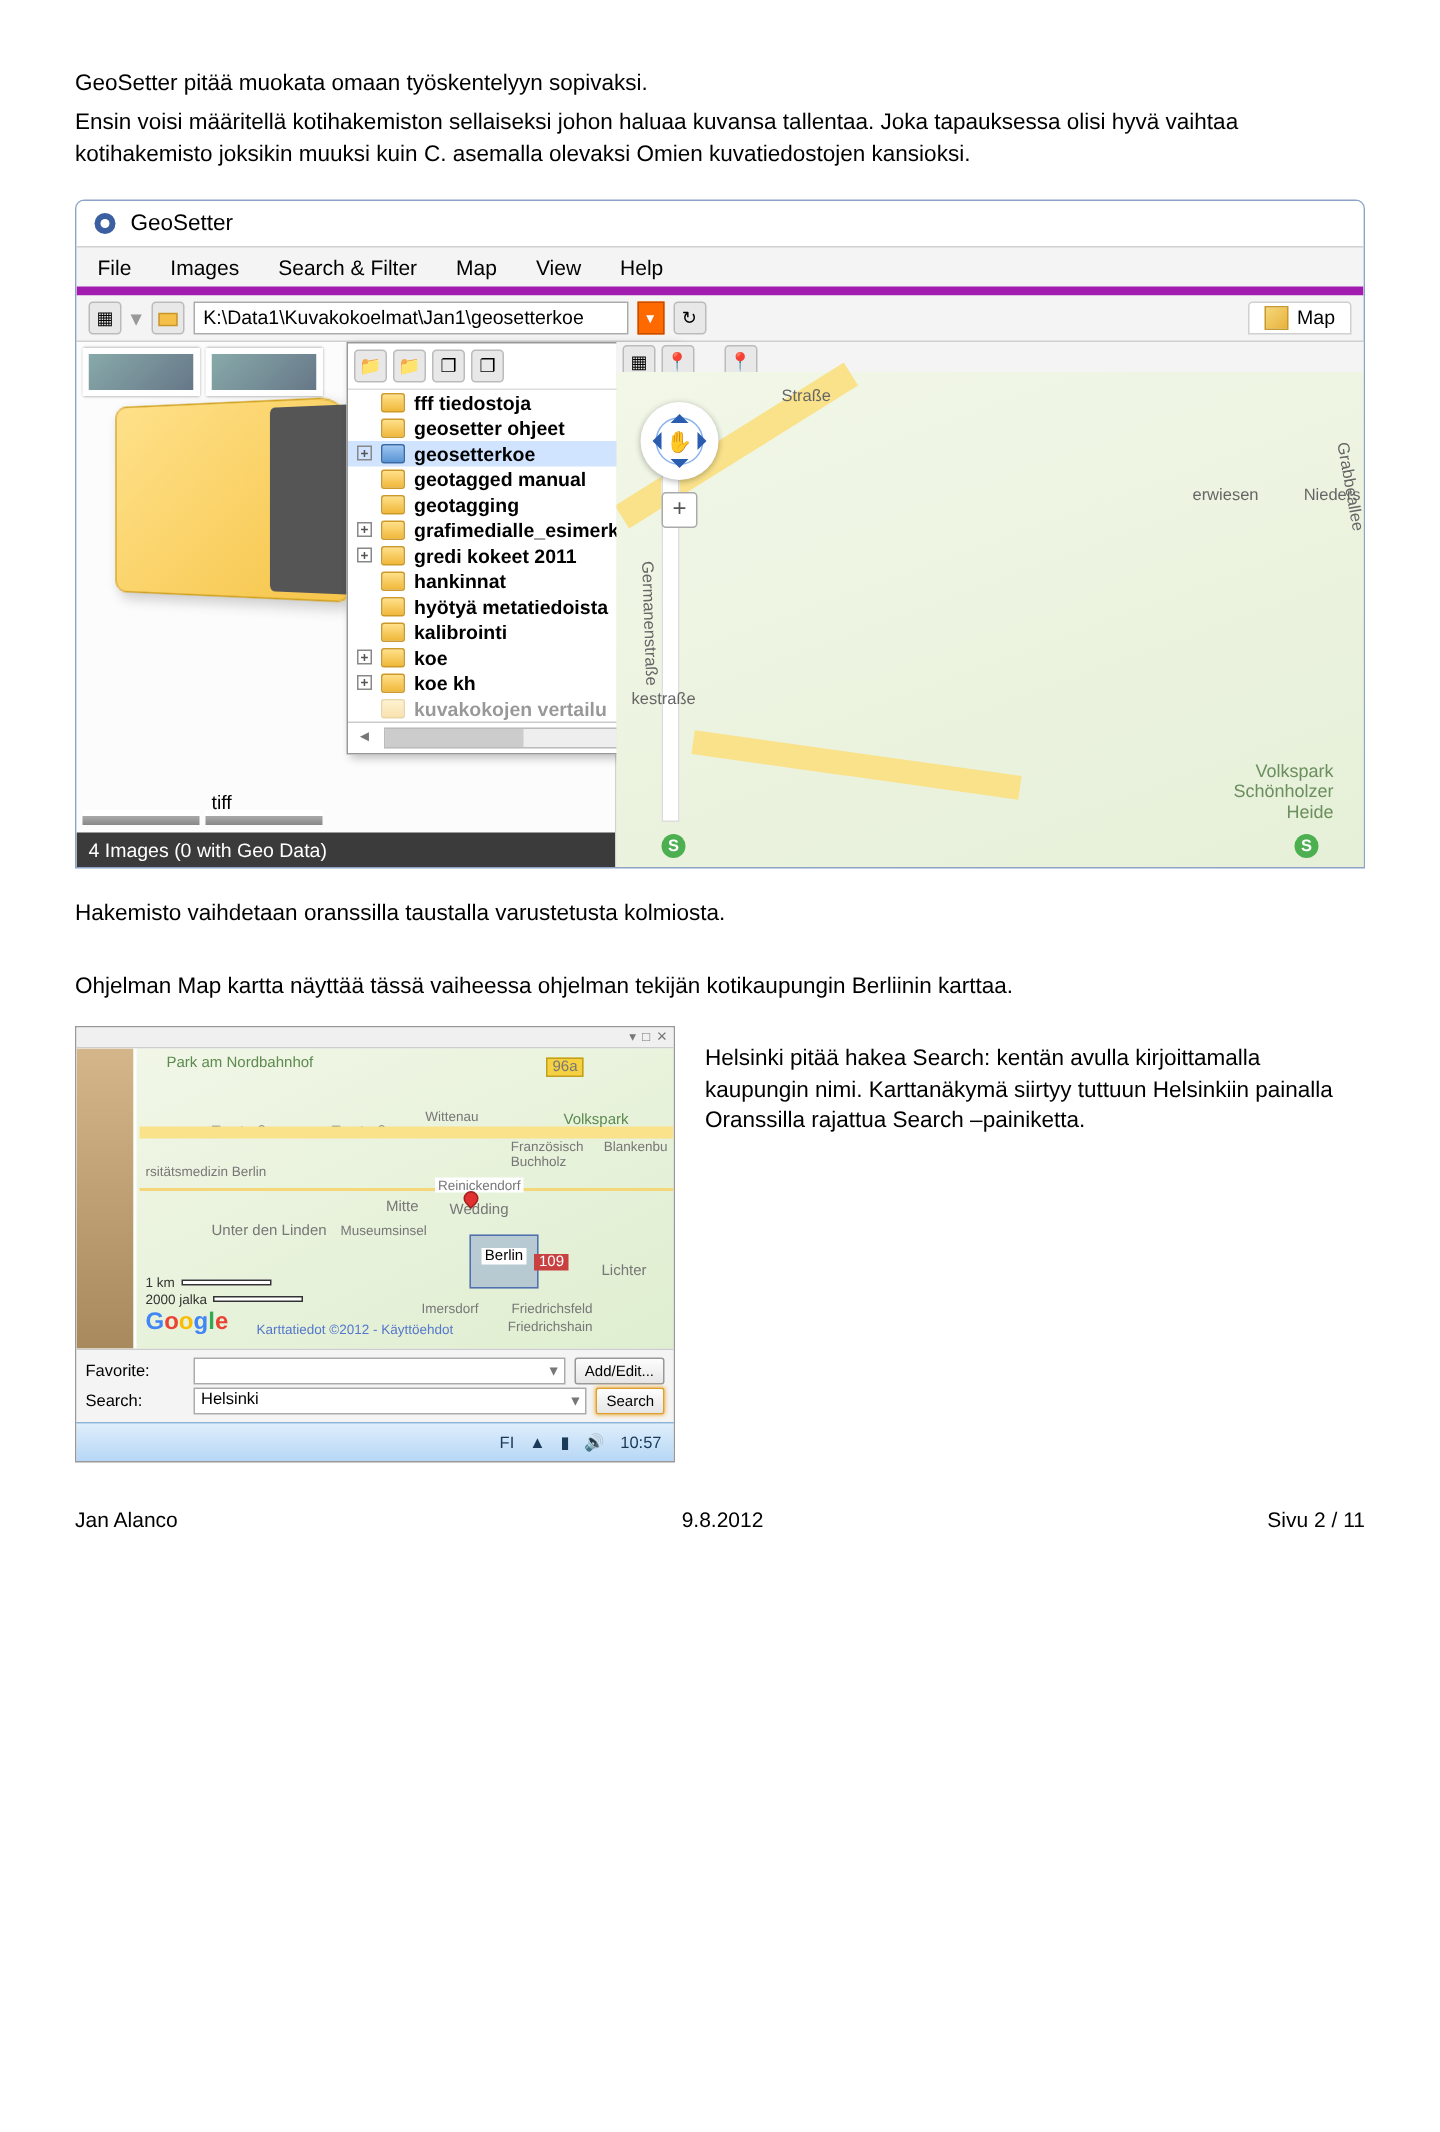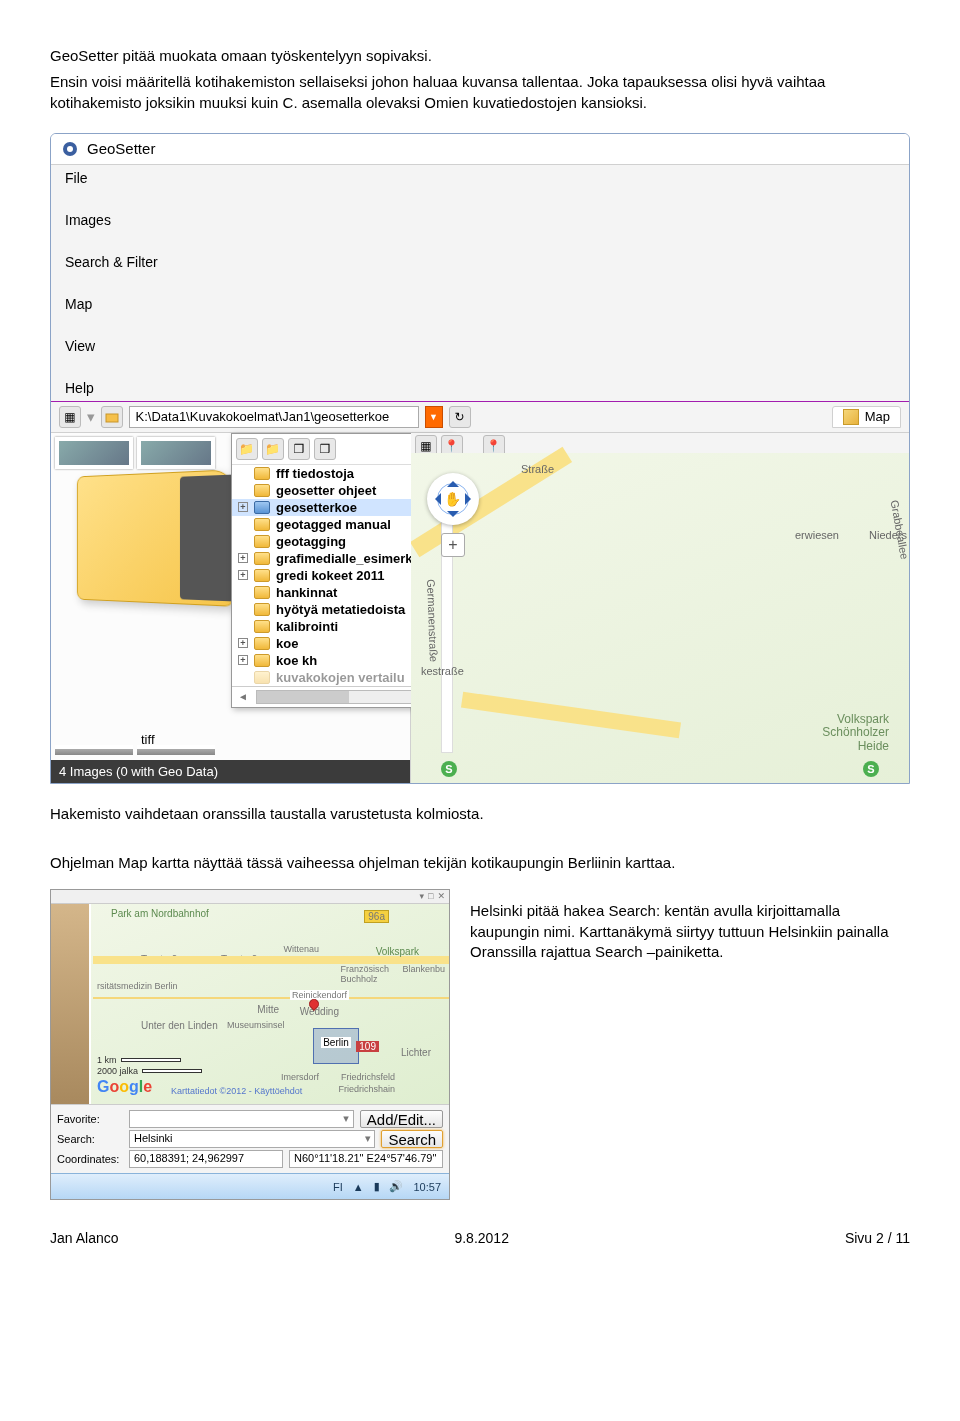--- a/index.html
+++ b/index.html
@@ -4,21 +4,21 @@
 <style>
   * { box-sizing: border-box; margin: 0; padding: 0; }
   body { font-family: Arial, sans-serif; font-size: 15px; color: #000; background: #fff; width: 960px; }
   .page { padding: 40px 50px 20px 50px; }
   p { margin: 6px 0; line-height: 1.35; }
 
   
   .shot1 { border: 1px solid #8ba3c7; border-radius: 6px 6px 0 0; margin: 20px 0; overflow: hidden; background: #fff; }
   .title-bar { background: #fff; display: flex; align-items: center; gap: 8px; padding: 6px 10px; font-size: 15px; }
   .app-icon { width: 18px; height: 18px; display: inline-block; }
-  .menu-bar { background: #f4f4f4; border-top: 1px solid #d0d0d0; border-bottom: 1px solid #a21caf; display: flex; gap: 26px; padding: 5px 14px; font-size: 14px; flex-direction: column; }
+  .menu-bar { background: #f4f4f4; border-top: 1px solid #d0d0d0; border-bottom: 6px solid #a21caf; display: flex; gap: 26px; padding: 5px 14px; font-size: 14px; }
   .tool-row { display: flex; align-items: center; gap: 6px; padding: 4px 8px; background: #f4f4f4; border-bottom: 1px solid #d0d0d0; }
   .tool-icon { width: 22px; height: 22px; background: #e8e8e8; border: 1px solid #bbb; border-radius: 3px; display: flex; align-items: center; justify-content: center; font-size: 12px; }
   .addr { flex: 0 0 290px; height: 22px; background: #fff; border: 1px solid #aaa; padding: 2px 6px; font-size: 13px; display: flex; align-items: center; }
   .addr-drop { width: 18px; height: 22px; background: #ff6a00; border: 1px solid #c94e00; display: flex; align-items: center; justify-content: center; color: #fff; font-size: 9px; }
   .map-label { display: flex; align-items: center; gap: 6px; background: #fff; border: 1px solid #d0d0d0; padding: 2px 10px; margin-left: 20px; border-radius: 3px 3px 0 0; font-size: 13px; }
   .map-icon-sm { width: 16px; height: 16px; background: linear-gradient(135deg,#f5d77a,#e8b23d); border: 1px solid #c89a2a; }
 
   .main-cols { display: flex; height: 350px; }
   .left-col { width: 360px; background: #fcfcfc; border-right: 1px solid #d0d0d0; position: relative; }
   .folder-big { position: absolute; left: 20px; top: 40px; width: 160px; height: 130px; background: linear-gradient(135deg,#ffe18a,#f6c54a); border-radius: 8px 20px 8px 8px; border: 1px solid #d0a020; transform: perspective(300px) rotateY(-12deg); box-shadow: 3px 4px 10px rgba(0,0,0,.2);}
@@ -71,21 +71,21 @@
   .scale-line { width:60px; height:4px; background:#fff; border:1px solid #333;}
   .thumb-left { position:absolute; left:0; top:0; width:40px; height:200px; background:linear-gradient(#d4b68a,#a8895e); border-right:2px solid #fff;}
   .berlin-box { position:absolute; right:90px; bottom:40px; width:46px; height:36px; background:rgba(100,130,200,.35); border:1px solid #5070b0; text-align:center; font-size:10px; color:#000;}
   .berlin-box span{ background:#fff; padding:0 2px; position:relative; top:8px;}
   .pin-red { position:absolute; width:10px; height:10px; background:#e03030; border-radius:50% 50% 50% 0; transform:rotate(-45deg); border:1px solid #a02020;}
 
   .panel-foot { background: #f4f4f4; padding: 3px 6px; border-top: 1px solid #ccc; }
   .frow { display: flex; align-items: center; gap: 6px; margin: 2px 0; font-size: 11px; }
   .flabel { width: 66px; }
   .ftxt { flex: 1; height: 18px; background: #fff; border: 1px solid #aaa; padding: 1px 4px; font-size: 11px; }
-  .fbtn { height: 18px; background: linear-gradient(#fdfdfd,#e6e6e6); border: 1px solid #999; border-radius: 2px; padding: 0 6px; font-size: 15px; display: flex; align-items: center; }
+  .fbtn { height: 18px; background: linear-gradient(#fdfdfd,#e6e6e6); border: 1px solid #999; border-radius: 2px; padding: 0 6px; font-size: 10px; display: flex; align-items: center; }
   .fbtn.orange { border-color: #e0a030; box-shadow: 0 0 3px #f0b040; }
   .task-bar { background: linear-gradient(#dfeefc,#b6d7f5); height: 26px; display: flex; align-items: center; justify-content: flex-end; gap: 10px; padding: 0 8px; font-size: 11px; color: #1a3a5a; border-top:1px solid #89b3da;}
 
   .right-text { flex: 1; padding-top: 6px; }
 
   .footer { display: flex; justify-content: space-between; margin-top: 24px; font-size: 14px; }
 </style>
 </head>
 <body>
 
@@ -325,25 +325,20 @@
           <div class="ftxt" style="position:relative;">
               <span style="position:absolute;right:4px;color:#777;">▾</span>
             </div>
           <div class="fbtn">Add/Edit...</div>
         </div>
         <div class="frow">
           <span class="flabel">Search:</span>
           <div class="ftxt" style="position:relative;"><span>Helsinki</span><span style="position:absolute;right:4px;color:#777;">▾</span></div>
           <div class="fbtn orange">Search</div>
         </div>
-        <div class="frow">
-          <span class="flabel">Coordinates:</span>
-          <div class="ftxt">60,188391; 24,962997</div>
-          <div class="ftxt">N60°11'18.21" E24°57'46.79"</div>
-        </div>
       </div>
       <div class="task-bar">
         <span>FI</span>
         <span>▲</span>
         <span>▮</span>
         <span>🔊</span>
         <span>10:57</span>
       </div>
     </div>
 

